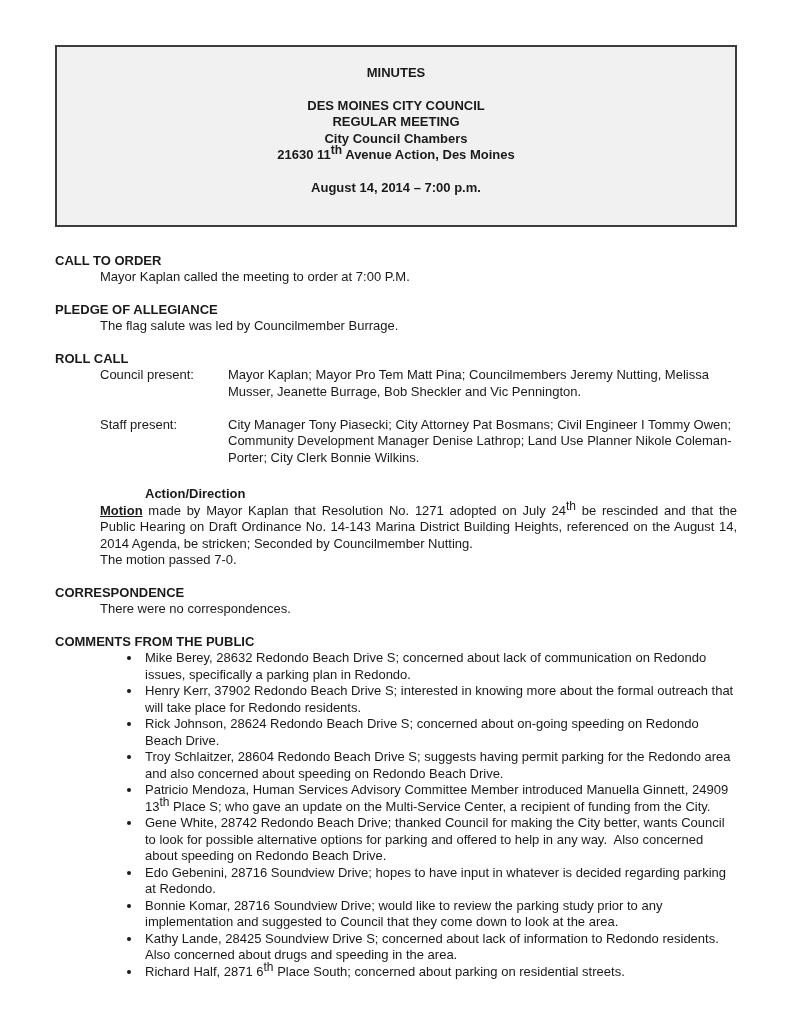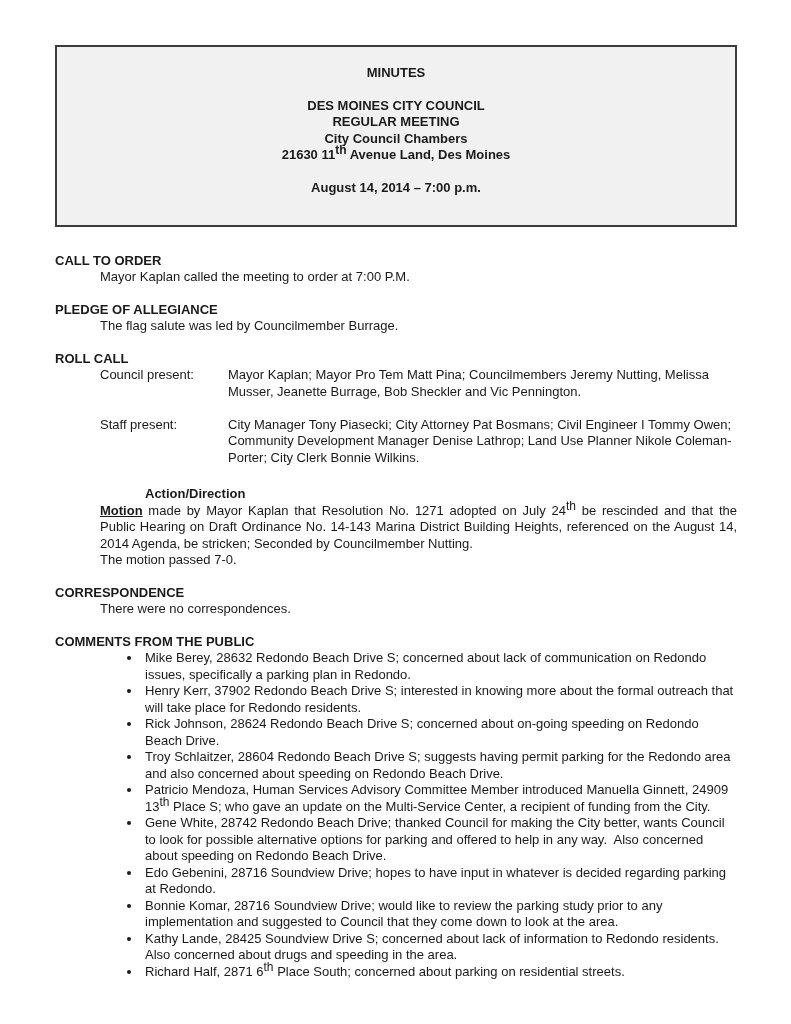--- a/index.html
+++ b/index.html
@@ -66,21 +66,21 @@
 <div class="page">
 
   <div class="header-box">
     <div class="title">MINUTES</div>
     <div>
 
     <div>DES MOINES CITY COUNCIL</div>
         <div>REGULAR MEETING</div>
         <div>City Council Chambers</div>
       </div>
-    <div><span>21630 11</span><sup>th</sup><span> Avenue Land, Des Moines</span></div>
+    <div><span>21630 11</span><sup>th</sup><span> Avenue Action, Des Moines</span></div>
     <div class="spacer"></div>
     <div>August 14, 2014 – 7:00 p.m.</div>
   </div>
 
   <div class="section" style="margin-top:0">
     <div class="section-heading">CALL TO ORDER</div>
     <div class="indent-body">Mayor Kaplan called the meeting to order at 7:00 P.M.</div>
   </div>
 
   <div class="section">

